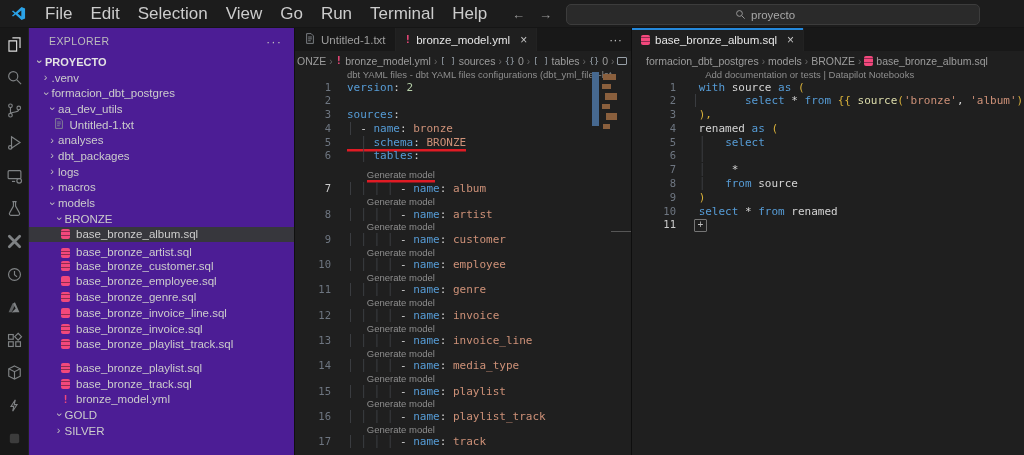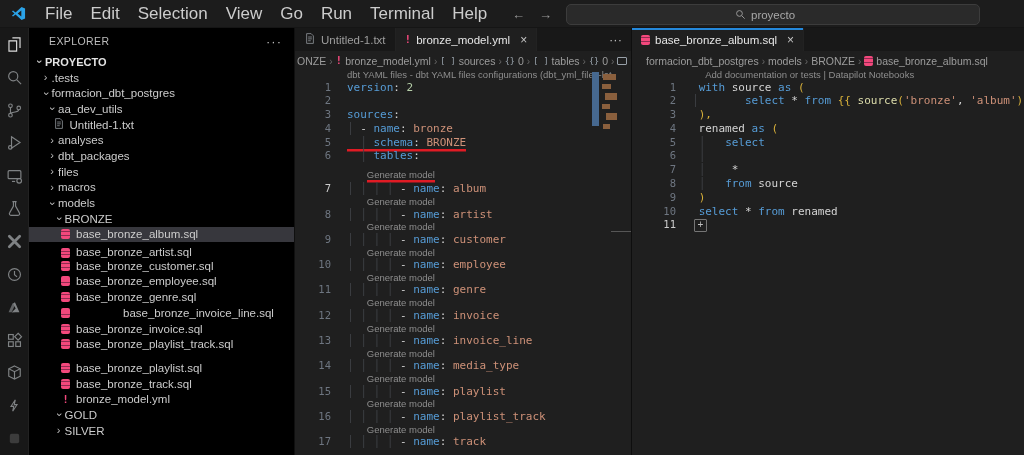--- a/index.html
+++ b/index.html
@@ -14,21 +14,21 @@
   .searchwrap{position:absolute;left:566px;top:4px;width:412px;height:19px;background:#2a2a2a;border:1px solid #3c3c3c;border-radius:5px;display:flex;align-items:center;justify-content:center;gap:5px;}
   .searchwrap svg{flex:none;}
   .search-input{background:transparent;border:none;outline:none;color:#a8a8a8;font-size:11.5px;width:60px;padding:0;font-family:"Liberation Sans",sans-serif;}
   
   .main{display:flex;height:427px;}
   .activitybar{width:28px;background:#181818;border-right:1px solid #222;display:flex;flex-direction:column;flex:none;overflow:hidden;}
   .ab{height:33px;display:flex;align-items:center;justify-content:center;color:#7f8284;}
   .ab.active{color:#dcdcdc;}
   .ab.partial{opacity:.55;}
   
-  .sidebar{width:265px;background:#000000;flex:none;display:flex;flex-direction:column;overflow:hidden;border-right:1px solid #101010;}
+  .sidebar{width:265px;background:#4c1d95;flex:none;display:flex;flex-direction:column;overflow:hidden;border-right:1px solid #101010;}
   .sb-head{height:26px;display:flex;align-items:center;padding:0 12px 0 20px;color:#bcbcbc;font-size:10.5px;letter-spacing:.4px;flex:none;}
   .sb-more{margin-left:auto;color:#bdbdbd;font-size:13px;letter-spacing:1px;}
   .tree{flex:1;overflow:hidden;}
   .ti{display:flex;align-items:center;height:15.7px;font-size:11.5px;color:#cccccc;white-space:nowrap;cursor:default;}
   .ti.sel{background:#37373d;}
   .ti.root{font-weight:bold;font-size:11px;color:#e3e3e3;}
   .chev{width:12px;flex:none;color:#bdbdbd;font-size:11px;line-height:1;text-align:center;}
   .chev.down{transform:rotate(90deg);}
   .ficon{width:13px;flex:none;display:flex;align-items:center;justify-content:center;margin-right:4px;}
   .ic-dbt{width:9px;height:10px;border-radius:2px;background:linear-gradient(#f2487c 0 2.5px,#8e2c50 2.5px 3.5px,#f2487c 3.5px 6px,#8e2c50 6px 7px,#f2487c 7px 10px);}
@@ -186,21 +186,21 @@
       <span>EXPLORER</span>
       <span class="sb-more">···</span>
     </div>
     <div class="tree" id="tree">
         <div class="ti root" style="padding-left: 4px;">
           <span class="chev down">›</span>
           <span>PROYECTO</span>
         </div>
         <div class="ti" style="padding-left: 10.5px;">
           <span class="chev">›</span>
-          <span>.tests</span>
+          <span>.venv</span>
         </div>
         <div class="ti" style="padding-left: 10.5px;">
           <span class="chev down">›</span>
           <span>formacion_dbt_postgres</span>
         </div>
         <div class="ti" style="padding-left: 17px;">
           <span class="chev down">›</span>
           <span>aa_dev_utils</span>
         </div>
         <div class="ti" style="padding-left: 23.5px;">
@@ -215,21 +215,21 @@
         <div class="ti" style="padding-left: 17px;">
           <span class="chev">›</span>
           <span>analyses</span>
         </div>
         <div class="ti" style="padding-left: 17px;">
           <span class="chev">›</span>
           <span>dbt_packages</span>
         </div>
         <div class="ti" style="padding-left: 17px;">
           <span class="chev">›</span>
-          <span>files</span>
+          <span>logs</span>
         </div>
         <div class="ti" style="padding-left: 17px;">
           <span class="chev">›</span>
           <span>macros</span>
         </div>
         <div class="ti" style="padding-left: 17px;">
           <span class="chev down">›</span>
           <span>models</span>
         </div>
         <div class="ti" style="padding-left: 23.5px;">
@@ -259,21 +259,21 @@
             <span class="ic-dbt"></span>
           </span>
           <span>base_bronze_employee.sql</span>
         </div>
         <div class="ti" style="padding-left: 30px;">
           <span class="ficon">
             <span class="ic-dbt"></span>
           </span>
           <span>base_bronze_genre.sql</span>
         </div>
-        <div class="ti" style="padding-left: 30px; gap: 47px;">
+        <div class="ti" style="padding-left: 30px;">
           <span class="ficon">
             <span class="ic-dbt"></span>
           </span>
           <span>base_bronze_invoice_line.sql</span>
         </div>
         <div class="ti" style="padding-left: 30px;">
           <span class="ficon">
             <span class="ic-dbt"></span>
           </span>
           <span>base_bronze_invoice.sql</span>

